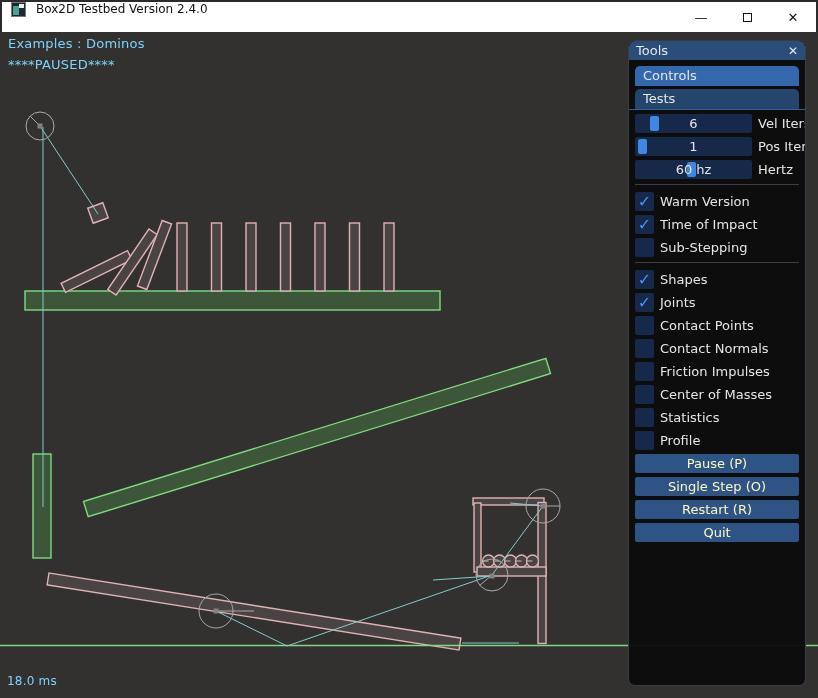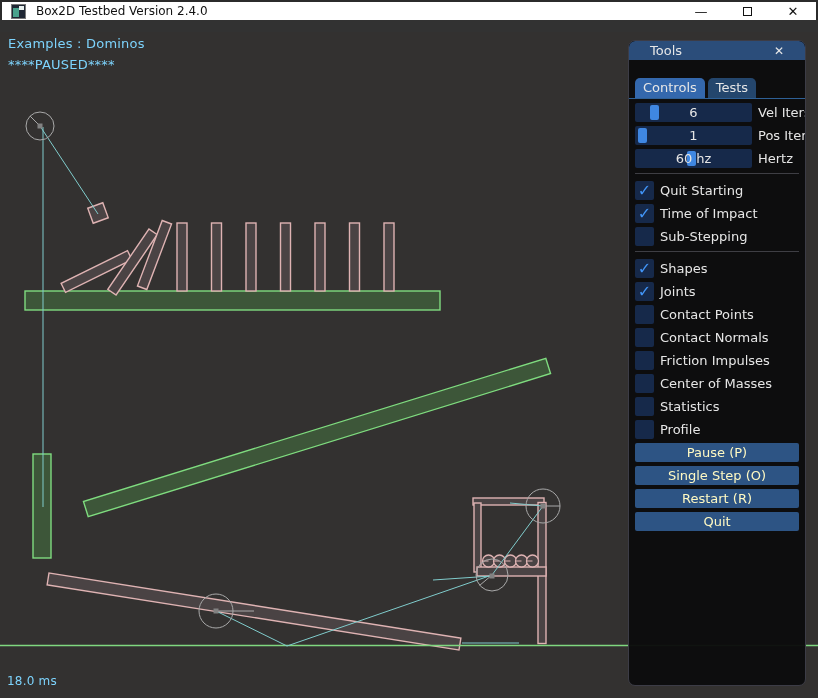--- a/index.html
+++ b/index.html
@@ -3,23 +3,23 @@
 <meta charset="utf-8">
 <style>
   * { margin:0; padding:0; box-sizing:border-box; }
   html,body { width:818px; height:698px; }
   body {
     font-family:"DejaVu Sans","Liberation Sans",sans-serif;
     background:#323232; position:relative; overflow:hidden;
   }
   
   .titlebar {
-    position:absolute; left:0; top:0; width:818px; height:20px;
+    position:absolute; left:0; top:0; width:818px; height:32px;
     background:#ffffff; border:2px solid #2b2b2b; border-bottom:none;
-    display:flex; align-items:center;
+    display:flex; 
   }
   .app-icon { width:15px; height:15px; margin-left:9px; position:relative;
     border:1px solid #7a7a7a; background:#1f2734; }
   .app-icon .teal { position:absolute; left:1px; top:3px; width:6px; height:9px; background:#4aa38d; }
   .app-icon .lite { position:absolute; right:1px; top:1px; width:5px; height:4px; background:#e8f0ee; }
   .title-text { font-size:12px; color:#111; margin-left:10px; }
   .win-btns { margin-left:auto; display:flex; height:100%; }
   .win-btn { width:46px; height:100%; display:flex; align-items:center; justify-content:center;
     color:#111; font-size:13px; }
   .win-btn .maxbox { width:9px; height:9px; border:1.2px solid #111; display:block; }
@@ -30,24 +30,24 @@
   #example-label { left:8px; top:4px; }
   #paused-label  { left:8px; top:25px; }
   #status-ms     { left:7px; top:642px; font-size:12px; }
   
   .tools-panel {
     position:absolute; left:628px; top:8px; width:178px; height:646px;
     background:rgba(11,11,13,0.96); border:1px solid #3c3c46; border-radius:7px;
     color:#e6e6e6; font-size:13px; overflow:hidden;
   }
   .tools-titlebar { height:19px; background:#2b4d7a; display:flex; align-items:center;
-    padding:0 21px; border-radius:6px 6px 0 0; }
+    padding:0 7px; border-radius:6px 6px 0 0; }
   .tools-close { margin-left:auto; color:#e9e9e9; font-size:12px; line-height:12px; cursor:default; }
   .tools-body { padding:6px 6px 0 6px; }
-  .tabbar { display:flex; gap:3px; border-bottom:1px solid #2e6096; margin:12px -6px 4px -6px; padding:0 6px; }
+  .tabbar { display:flex; gap:3px; border-bottom:1px solid #2e6096; margin:0 -6px 4px -6px; padding:0 6px;flex-direction:column; }
   .tab { height:20px; padding:2px 8px 0 8px; border-radius:5px 5px 0 0; }
   .tab.active   { background:#3468ad; }
   .tab.inactive { background:#24466d; }
   .row { display:flex; align-items:center; margin-bottom:4px; height:19px; }
   .slider-track { position:relative; width:117px; height:19px; background:#16294a; border-radius:2px;
     flex:none; overflow:hidden; }
   .slider-grab { position:absolute; top:2px; width:9px; height:15px; background:#3f87e2; border-radius:2px; }
   .slider-value { position:absolute; left:0; top:0; width:100%; height:100%;
     display:flex; align-items:center; justify-content:center; }
   .row-label { margin-left:6px; white-space:nowrap; }
@@ -165,21 +165,21 @@
             </div>
             <span class="row-label">Hertz</span>
           </div>
         </div>
       <div class="separator"></div>
       <div id="checkbox-group-1">
           <div class="row">
             <div class="checkbox">
               <span class="checkmark">✓</span>
             </div>
-            <span class="row-label">Quit Starting</span>
+            <span class="row-label">Warm Version</span>
           </div>
           <div class="row">
             <div class="checkbox">
               <span class="checkmark">✓</span>
             </div>
             <span class="row-label">Time of Impact</span>
           </div>
           <div class="row">
             <div class="checkbox"></div>
             <span class="row-label">Sub-Stepping</span>

